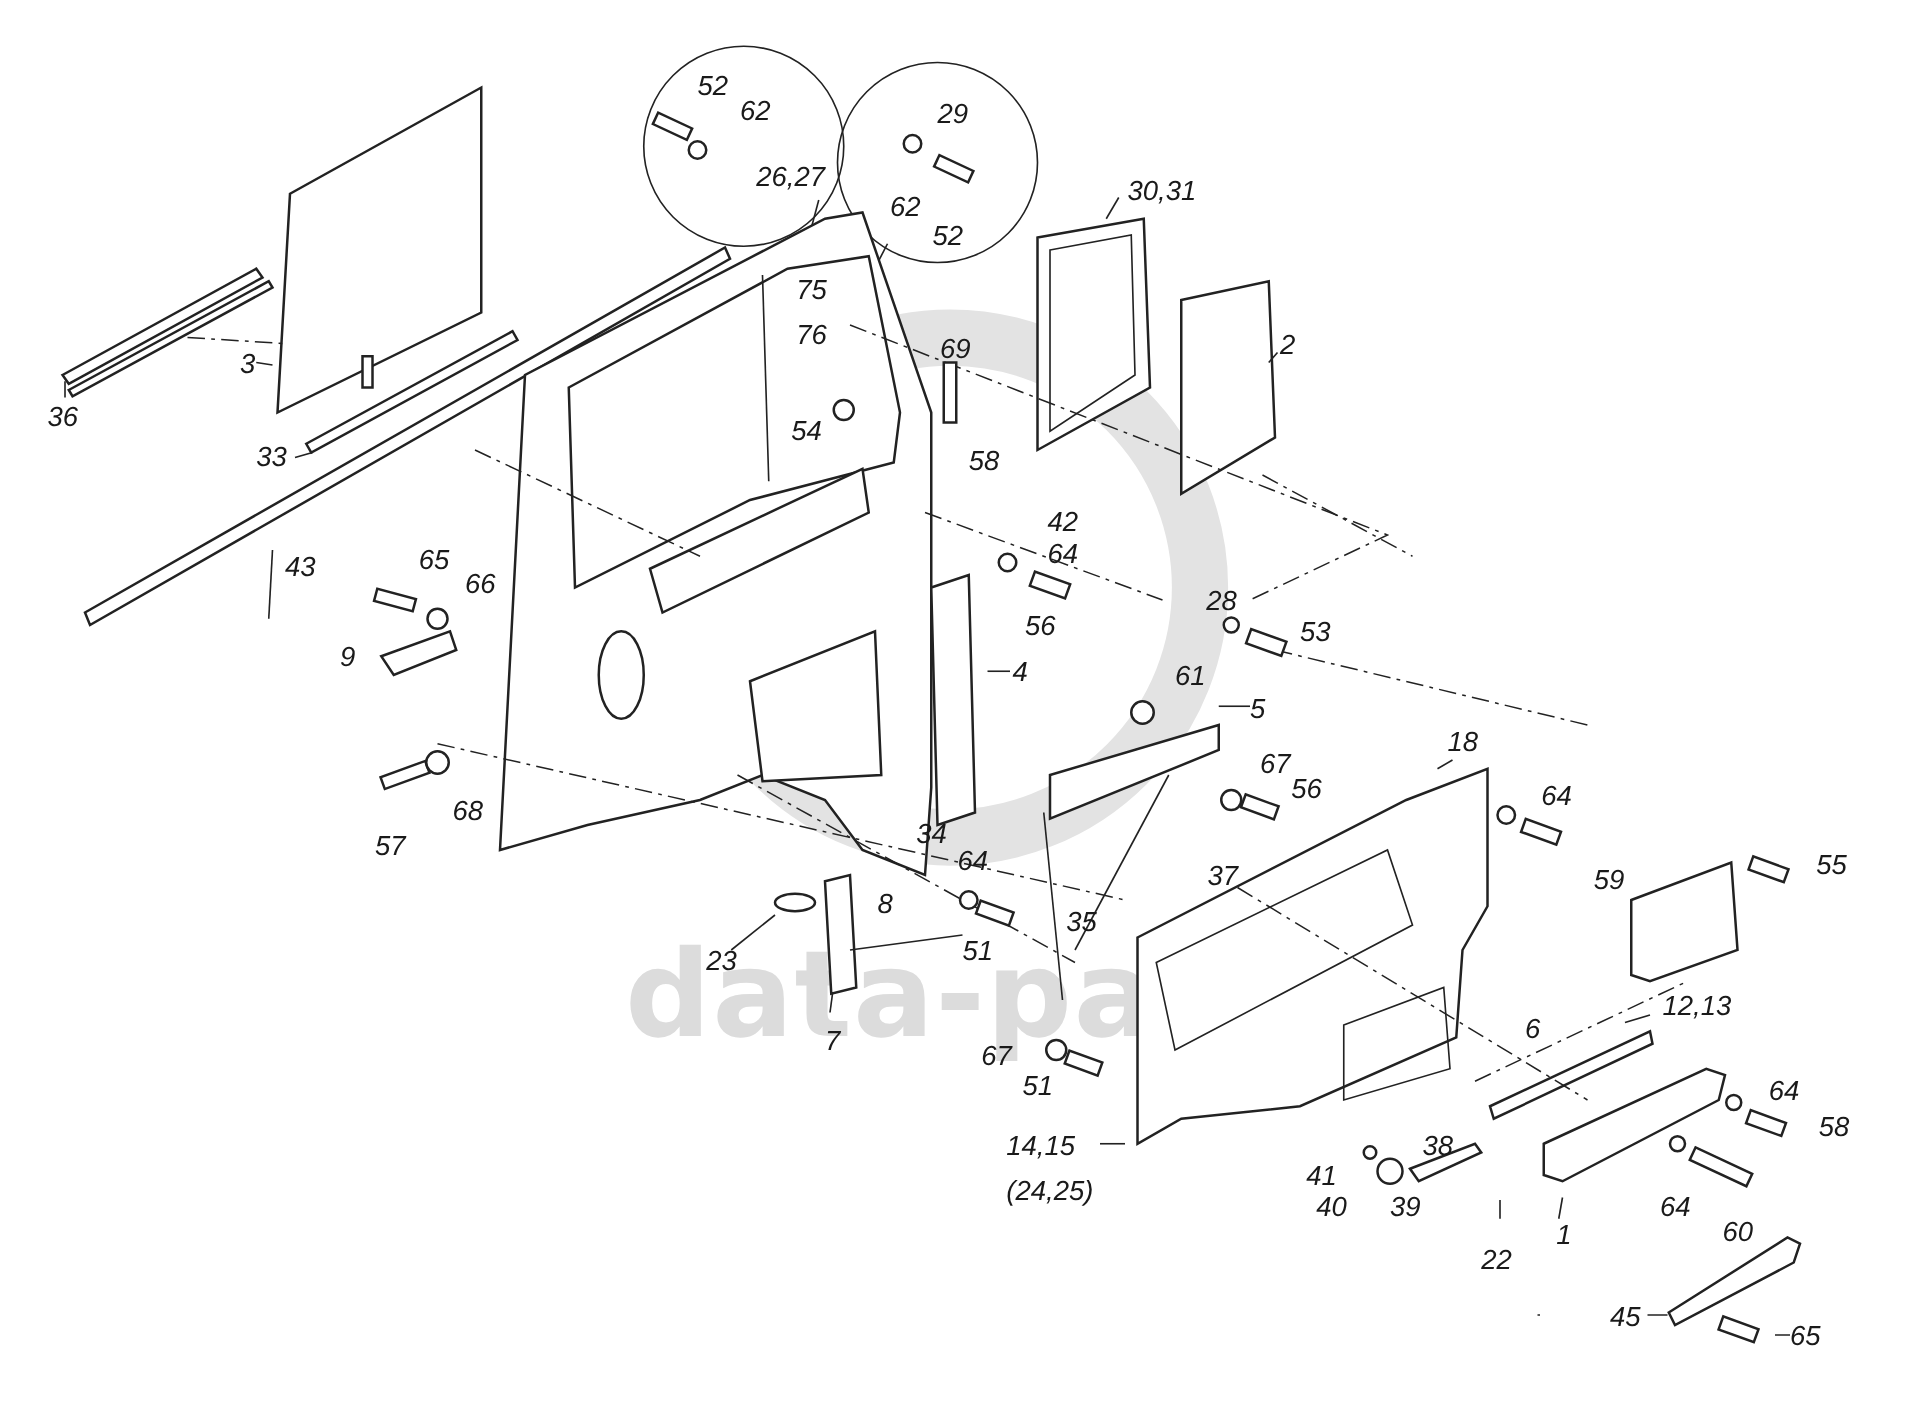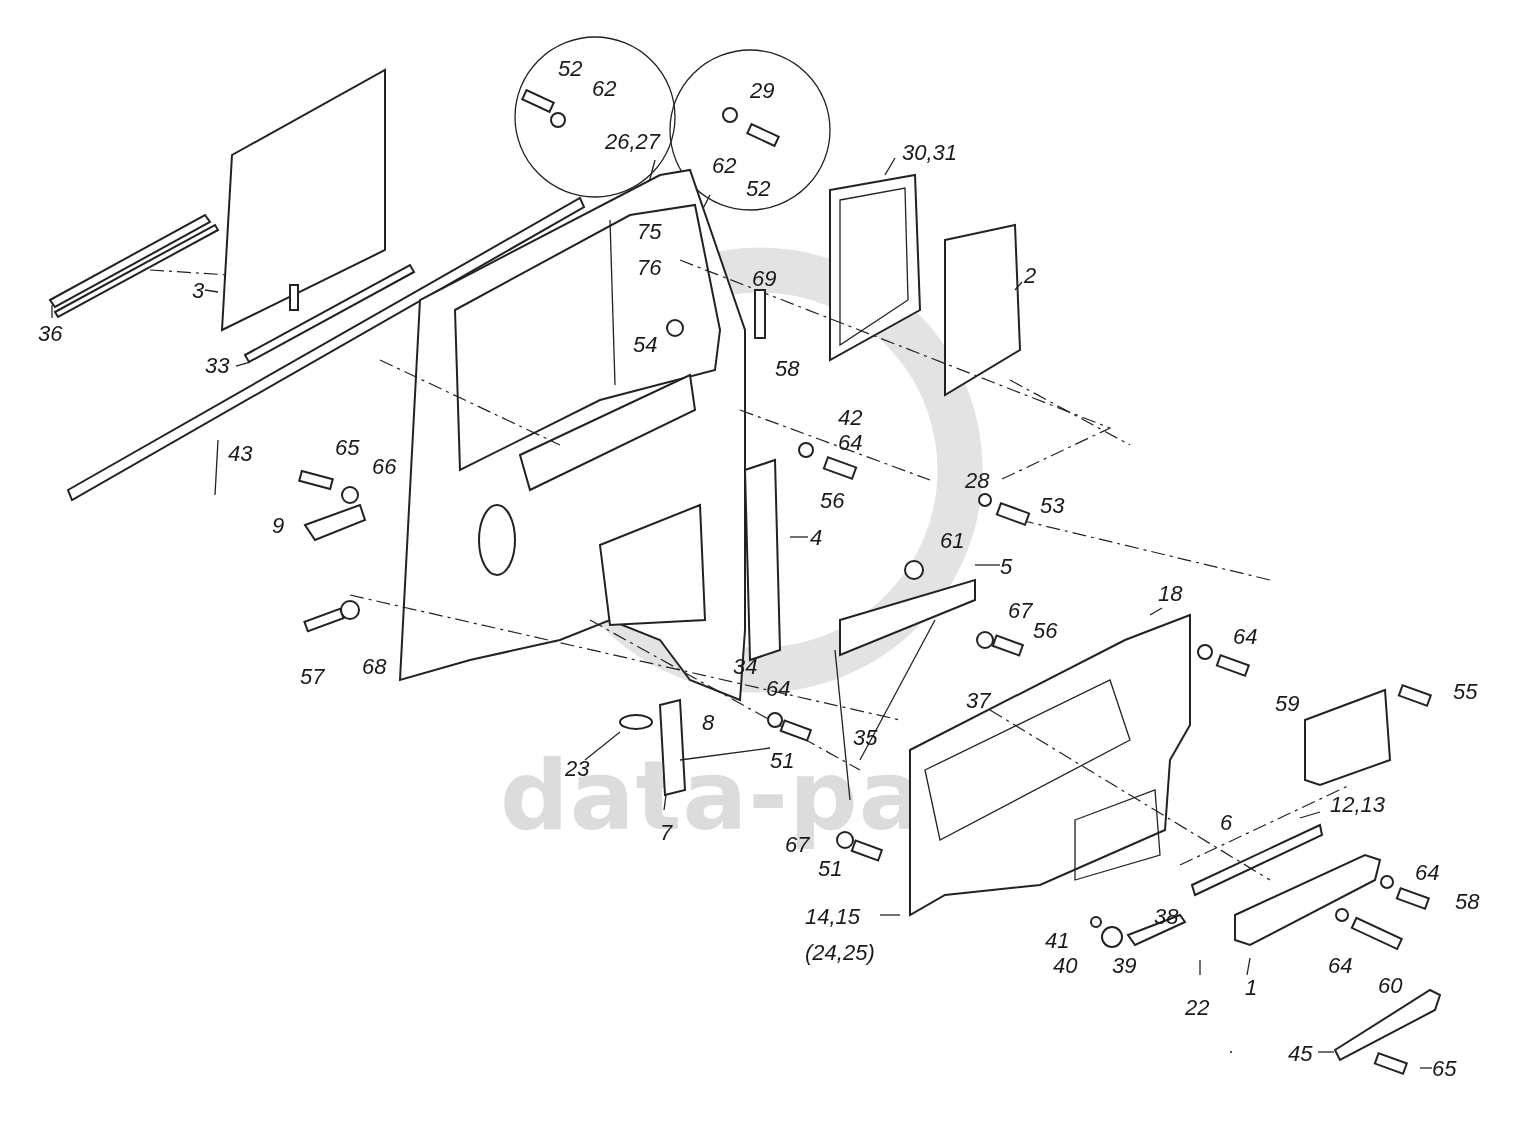--- a/index.html
+++ b/index.html
@@ -157,21 +157,21 @@
 <div class="lbl" style="left:965px;top:470px;">28</div>
 <div class="lbl" style="left:1040px;top:495px;">53</div>
 <div class="lbl" style="left:335px;top:437px;">65</div>
 <div class="lbl" style="left:372px;top:456px;">66</div>
 <div class="lbl" style="left:272px;top:515px;">9</div>
 <div class="lbl" style="left:810px;top:527px;">4</div>
 <div class="lbl" style="left:940px;top:530px;">61</div>
 <div class="lbl" style="left:1000px;top:556px;">5</div>
 <div class="lbl" style="left:1158px;top:583px;">18</div>
 <div class="lbl" style="left:300px;top:666px;">57</div>
-<div class="lbl" style="left:362px;top:638px;margin-top:18px;">68</div>
+<div class="lbl" style="left:362px;top:638px;">68</div>
 <div class="lbl" style="left:1008px;top:600px;">67</div>
 <div class="lbl" style="left:1033px;top:620px;">56</div>
 <div class="lbl" style="left:1233px;top:626px;">64</div>
 <div class="lbl" style="left:1275px;top:652px;margin-top:41px;">59</div>
 <div class="lbl" style="left:733px;top:656px;">34</div>
 <div class="lbl" style="left:1453px;top:681px;">55</div>
 <div class="lbl" style="left:766px;top:678px;">64</div>
 <div class="lbl" style="left:702px;top:712px;">8</div>
 <div class="lbl" style="left:966px;top:690px;">37</div>
 <div class="lbl" style="left:770px;top:750px;">51</div>
@@ -179,21 +179,21 @@
 <div class="lbl" style="left:853px;top:727px;">35</div>
 <div class="lbl" style="left:660px;top:822px;">7</div>
 <div class="lbl" style="left:1330px;top:794px;">12,13</div>
 <div class="lbl" style="left:1220px;top:812px;">6</div>
 <div class="lbl" style="left:785px;top:834px;">67</div>
 <div class="lbl" style="left:818px;top:858px;">51</div>
 <div class="lbl" style="left:1415px;top:862px;">64</div>
 <div class="lbl" style="left:1455px;top:891px;">58</div>
 <div class="lbl" style="left:805px;top:906px;">14,15</div>
 <div class="lbl" style="left:805px;top:942px;">(24,25)</div>
-<div class="lbl" style="left:1138px;top:906px;margin-left:16px;">38</div>
+<div class="lbl" style="left:1138px;top:906px;">38</div>
 <div class="lbl" style="left:1045px;top:930px;">41</div>
 <div class="lbl" style="left:1053px;top:955px;">40</div>
 <div class="lbl" style="left:1112px;top:955px;">39</div>
 <div class="lbl" style="left:1185px;top:997px;">22</div>
 <div class="lbl" style="left:1245px;top:977px;">1</div>
 <div class="lbl" style="left:1328px;top:955px;">64</div>
 <div class="lbl" style="left:1378px;top:975px;">60</div>
 <div class="lbl" style="left:1288px;top:1043px;text-align:right;">45</div>
 <div class="lbl" style="left:1432px;top:1058px;">65</div>
 

